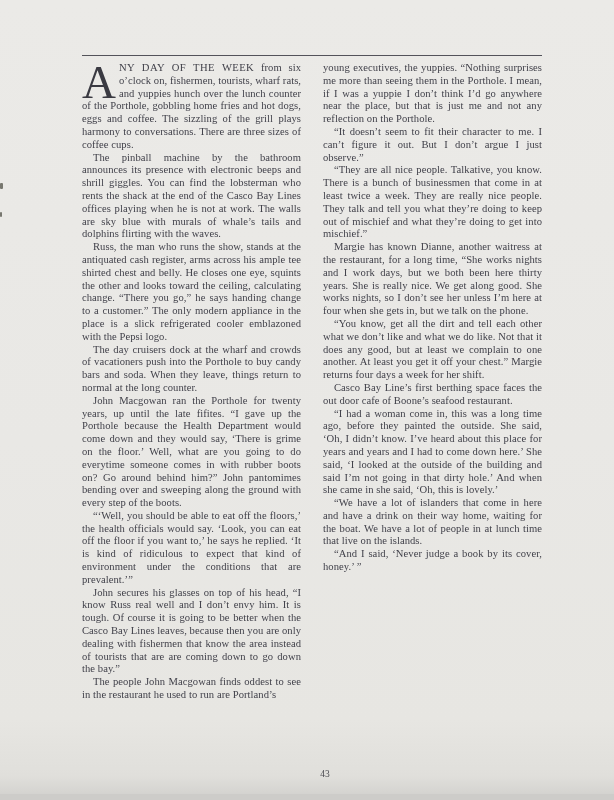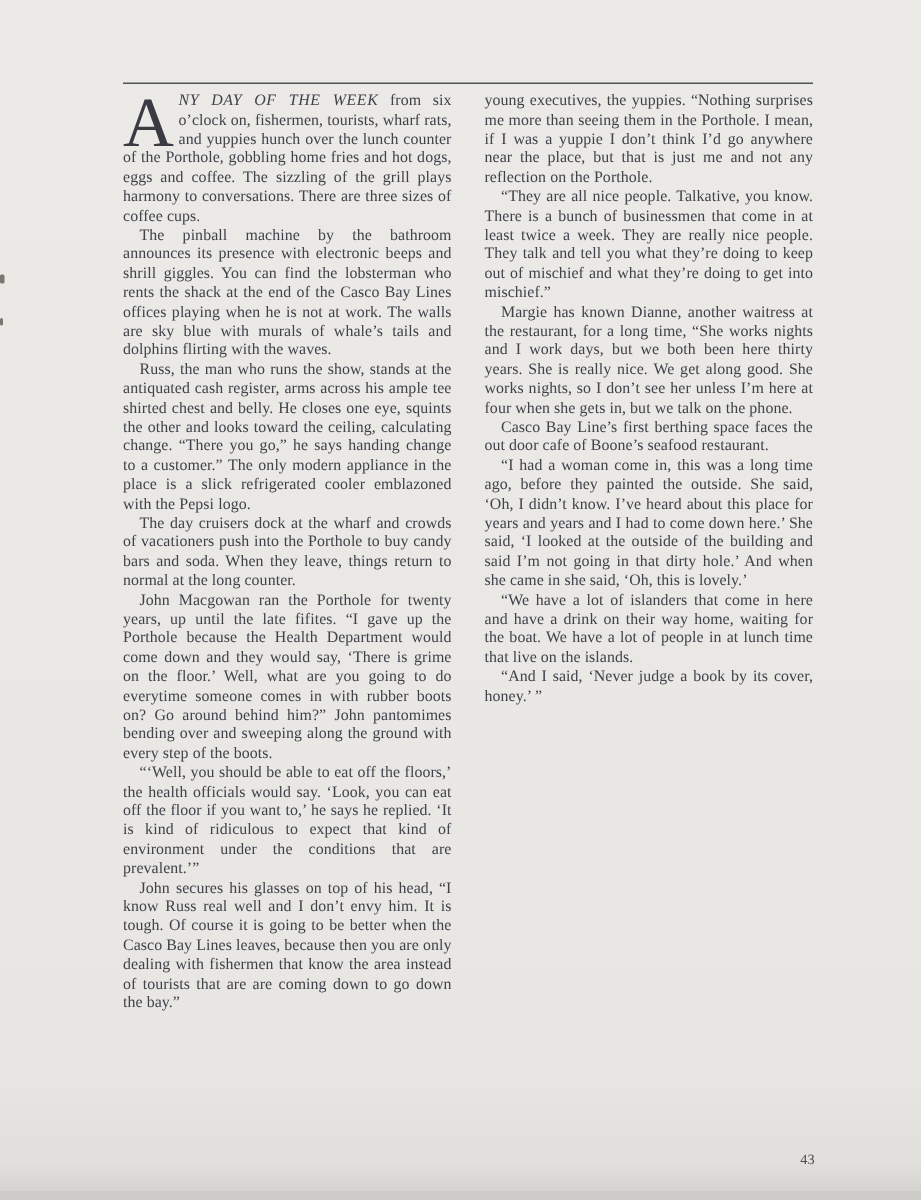--- a/index.html
+++ b/index.html
@@ -49,28 +49,27 @@
   }
   .dropcap {
     float: left;
     font-size: 47px;
     line-height: 36px;
     padding: 2px 3px 0 0;
     color: #3a3a42;
   }
   .opening-caps {
     letter-spacing: 0.4px;
-    font-style: italic;
   }
   .page-number {
     position: absolute;
-    left: 83px;
+    left: 95px;
     top: 769px;
     width: 460px;
-    text-align: right;
+    text-align: center;
     font-size: 9.5px;
     color: #4c4c52;
   }
   .scan-speck {
     position: absolute;
     background: #77776f;
     border-radius: 1px;
   }
   .speck-1 { left: 0; top: 183px; width: 3px; height: 6px; }
   .speck-2 { left: 0; top: 212px; width: 2px; height: 5px; }
@@ -93,26 +92,29 @@
   <div class="columns">
 
     <div class="col">
       <p class="no-indent"><span class="dropcap">A</span><span class="opening-caps">NY DAY OF THE WEEK</span><span> from six o’clock on, fishermen, tourists, wharf rats, and yuppies hunch over the lunch counter of the Porthole, gobbling home fries and hot dogs, eggs and coffee. The sizzling of the grill plays harmony to conversations. There are three sizes of coffee cups.</span></p>
       <p>The pinball machine by the bathroom announces its presence with electronic beeps and shrill giggles. You can find the lobsterman who rents the shack at the end of the Casco Bay Lines offices playing when he is not at work. The walls are sky blue  with murals of whale’s tails and dolphins flirting with the waves.</p>
       <p>Russ, the man who runs the show, stands at the antiquated cash register, arms across his ample tee shirted chest and belly. He closes one eye, squints the other and looks toward the ceiling, calculating change. “There you go,” he says handing change to a customer.” The only modern appliance in the place is a slick refrigerated cooler emblazoned with the Pepsi logo.</p>
       <p>The day cruisers dock at the wharf and crowds of vacationers push into the Porthole to buy candy bars and soda. When they leave, things return to normal at the long counter.</p>
       <p>John Macgowan ran the Porthole for twenty years, up until the late fifites. “I gave up the Porthole because the Health Department would come down and they would say, ‘There is grime on the floor.’ Well, what are you going to do everytime someone comes in with rubber boots on? Go around behind him?” John pantomimes bending over and sweeping along the ground with every step of the boots.</p>
       <p>“‘Well, you should be able to eat off the floors,’ the health officials would say. ‘Look, you can eat off the floor if you want to,’ he says he replied. ‘It is kind of ridiculous to expect that kind of environment under the conditions that are prevalent.’”</p>
       <p>John secures his glasses on top of his head, “I know Russ real well and I don’t envy him. It is tough. Of course it is going to be better when the Casco Bay Lines leaves, because then you are only dealing with fishermen that know the area instead of tourists that are are coming down to go down the bay.”</p>
+      <p>The people John Macgowan finds oddest to see in the restaurant he used to run are Portland’s</p>
     </div>
 
     <div class="col">
       <p class="no-indent">young executives, the yuppies. “Nothing surprises me more than seeing them in the Porthole. I mean, if I was a yuppie I don’t think I’d go anywhere near the place, but that is just me and not any reflection on the Porthole.</p>
+      <p>“It doesn’t seem to fit their character to me. I can’t figure it out. But I don’t argue I just observe.”</p>
       <p>“They are all nice people. Talkative, you know. There is a bunch of businessmen that come in at least twice a week. They are really nice people. They talk and tell you what they’re doing to keep out of mischief and what they’re doing to get into mischief.”</p>
       <p>Margie has known Dianne, another waitress at the restaurant, for a long time,  “She works nights and I work days, but we both been here thirty years. She is really nice. We get along good. She works nights, so I don’t see her unless I’m here at four when she gets in, but we talk on the phone.</p>
+      <p>“You know, get all the dirt and tell each other  what  we don’t like and what we do like. Not that it does any good, but at least we complain to one another. At least you get it off your chest.” Margie returns four days a week for her  shift.</p>
       <p>Casco Bay Line’s first berthing space faces the out door cafe of Boone’s seafood restaurant.</p>
       <p>“I had a woman come in, this was a long time ago, before they painted the outside. She said, ‘Oh, I didn’t know. I’ve heard about this place for years and years and I had to come down here.’  She said, ‘I looked at the outside of the building and said I’m not going in that dirty hole.’ And when she came in she said, ‘Oh, this is lovely.’</p>
       <p>“We have a lot of islanders that come in here and have a drink on their way home, waiting for the boat. We have a lot of people in at lunch time that live on the islands.</p>
       <p>“And I said, ‘Never judge a book by its cover, honey.’ ”</p>
     </div>
 
   </div>
 
   <div class="page-number">43</div>
 

